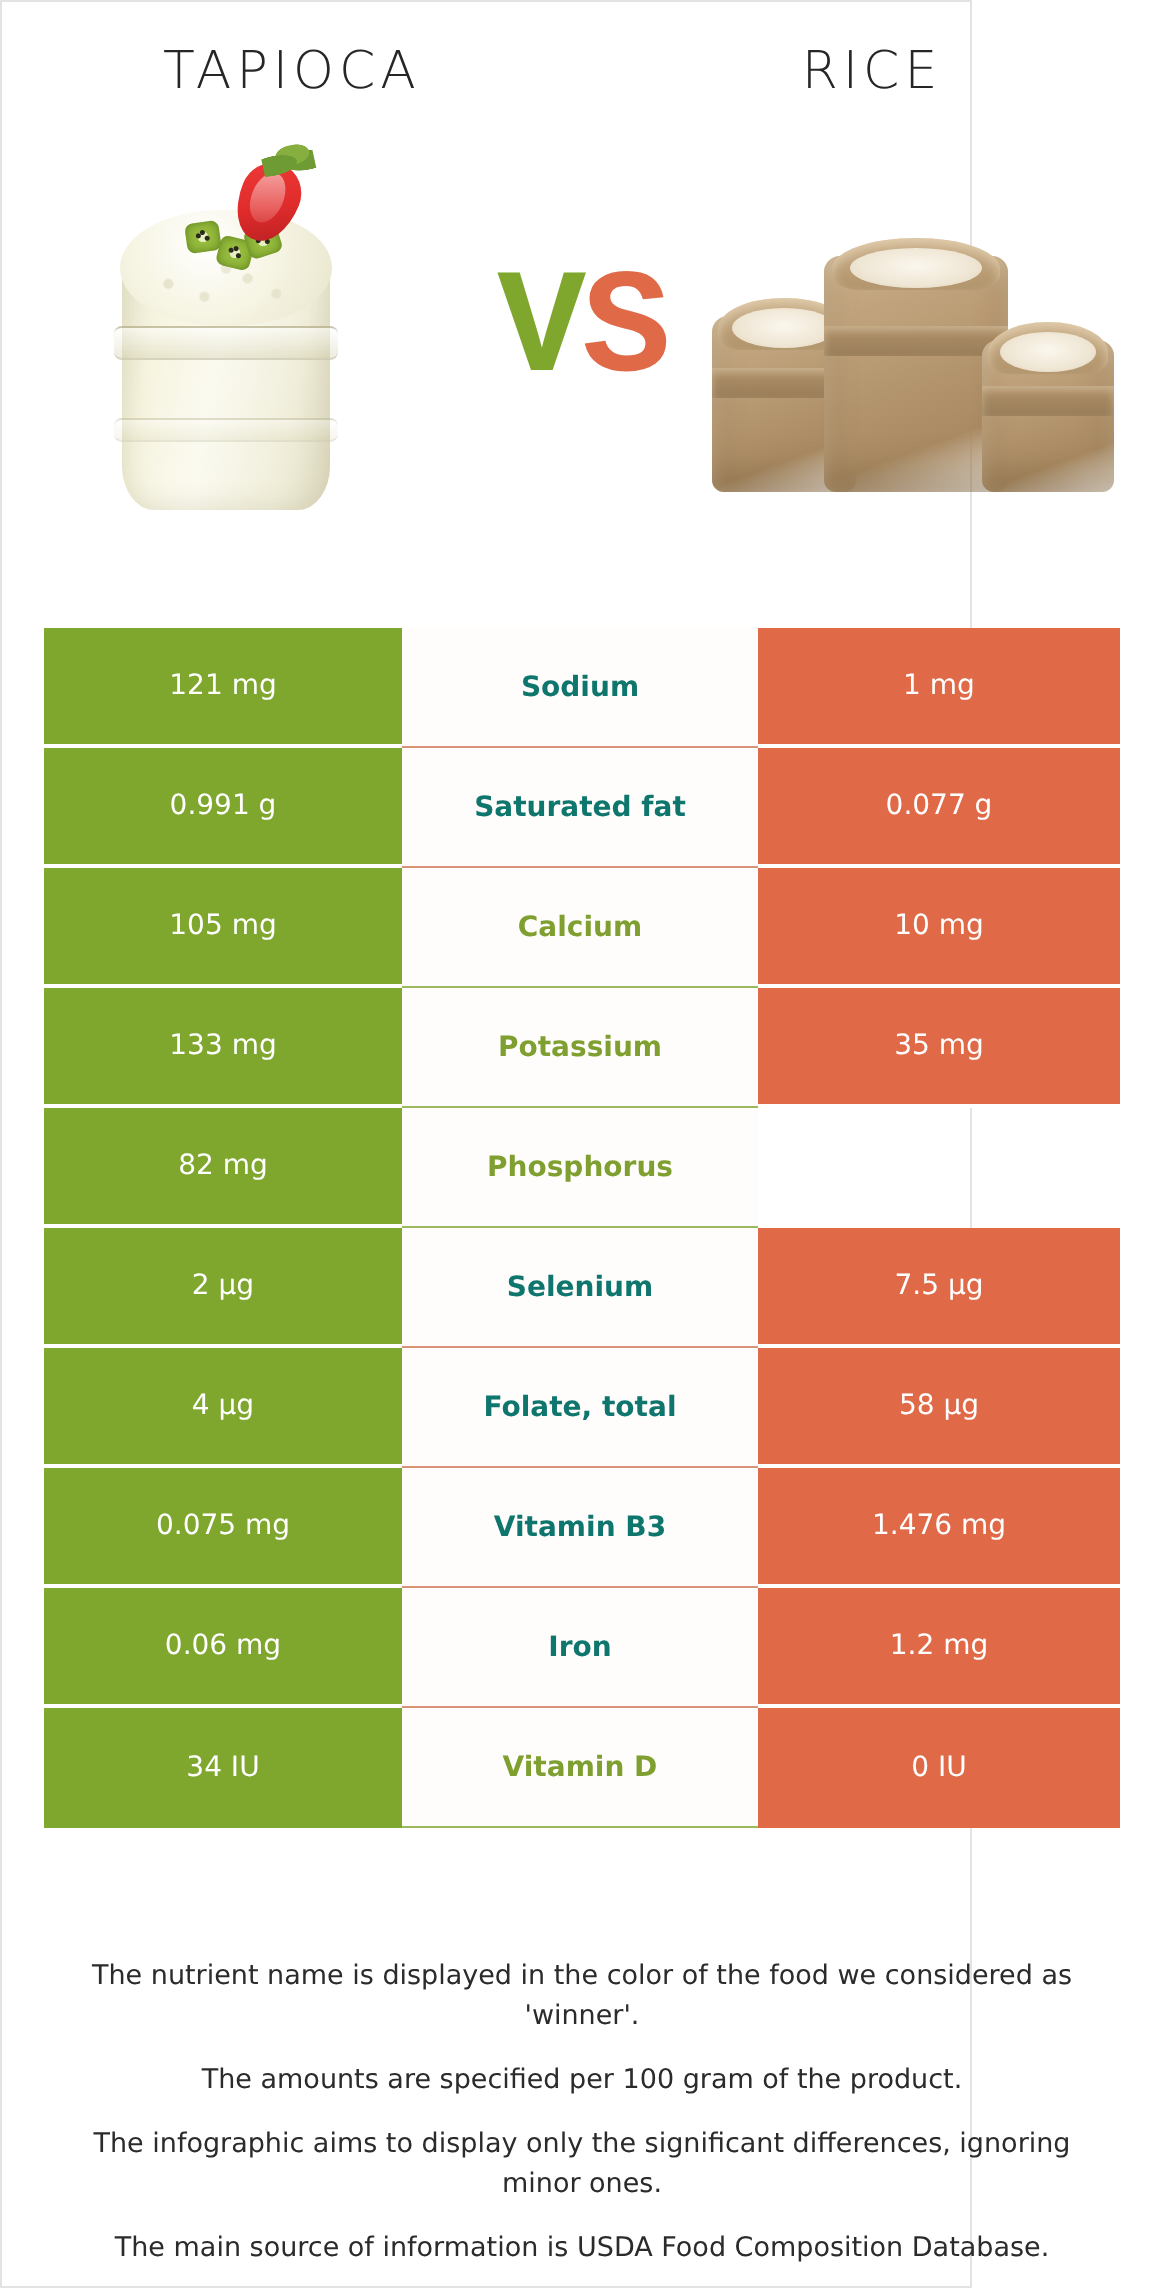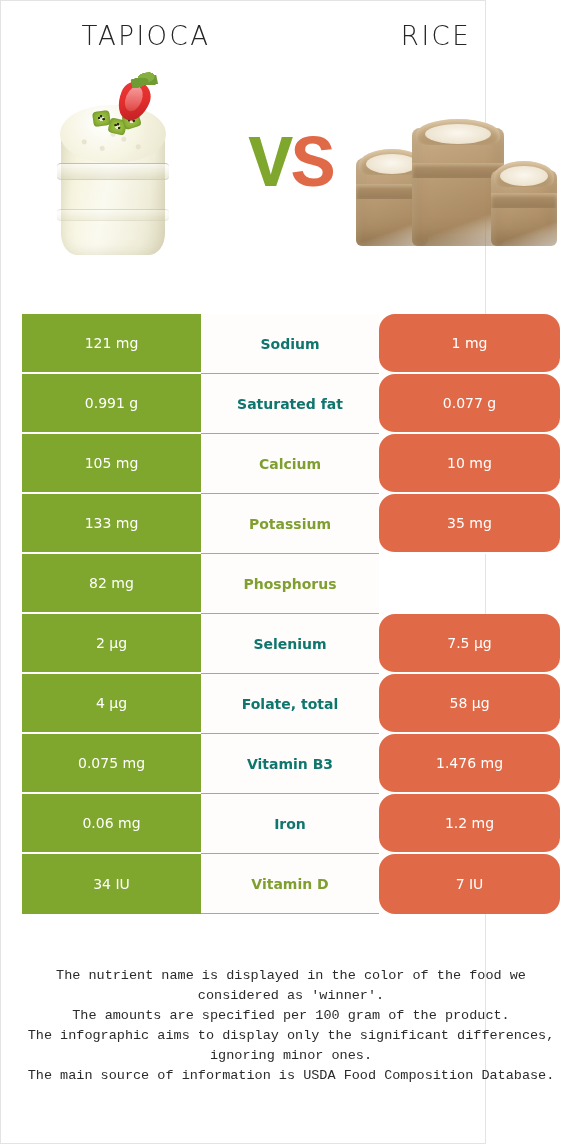--- a/index.html
+++ b/index.html
@@ -202,21 +202,21 @@
     font-size: 14px;
     box-sizing: border-box;
     font-family: "DejaVu Sans", sans-serif;
   }
   .cell-left, .cell-right {
     width: 179px;
     color: #ffffff;
     border-bottom: 2px solid #ffffff;
   }
   .cell-left  { background: #7FA72E; }
-  .cell-right { background: #E06A48; width: 181px; border-radius: 16px; }
+  .cell-right { background: #E06A48; width: 181px; }
   .cell-mid {
     width: 178px;
     background: #FEFDFB;
     font-weight: bold;
     font-size: 14px;
     box-sizing: border-box;
   }
   .row:last-child .cell-left,
   .row:last-child .cell-right { border-bottom: none; }
 
@@ -231,21 +231,21 @@
     top: 965px;
     width: 580px;
     text-align: center;
     font-size: 13.5px;
     line-height: 20px;
     color: #2b2b2b;
     font-family: "DejaVu Sans", sans-serif;
     padding: 0 22px;
     box-sizing: border-box;
   }
-  .footer p { margin: 0; font-family: Liberation Mono, monospace; }
+  .footer p { margin: 12px; }
 </style>
 </head>
 <body>
 
 <div class="page">
 
   <div class="hero">
 
     <div class="food-title title-left">Tapioca</div>
 
@@ -331,21 +331,21 @@
         <div class="cell cell-right">1.476 mg</div>
       </div>
       <div class="row win-orange">
         <div class="cell cell-left">0.06 mg</div>
         <div class="cell cell-mid">Iron</div>
         <div class="cell cell-right">1.2 mg</div>
       </div>
       <div class="row win-green">
         <div class="cell cell-left">34 IU</div>
         <div class="cell cell-mid">Vitamin D</div>
-        <div class="cell cell-right">7 IU</div>
+        <div class="cell cell-right">0 IU</div>
       </div>
     </div>
 
   <div class="footer">
     <p>The nutrient name is displayed in the color of the food we considered as 'winner'.</p>
     <p>The amounts are specified per 100 gram of the product.</p>
     <p>The infographic aims to display only the significant differences, ignoring minor ones.</p>
     <p>The main source of information is USDA Food Composition Database.</p>
   </div>
 

